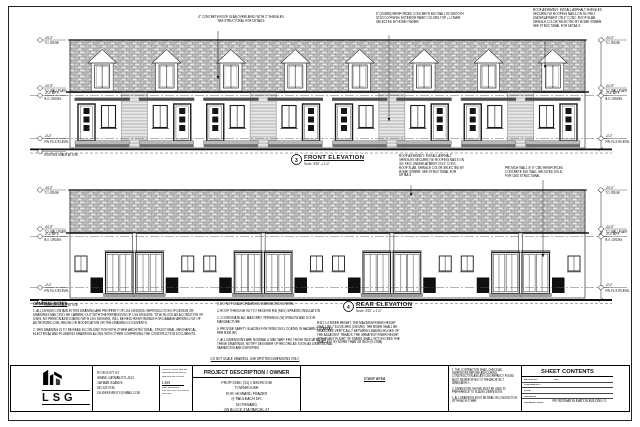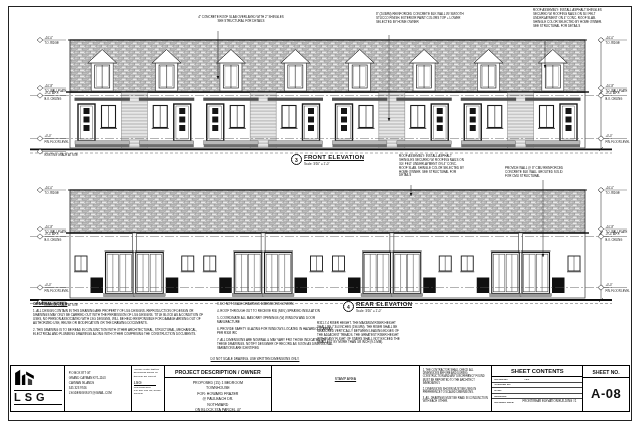--- a/index.html
+++ b/index.html
@@ -12,21 +12,21 @@
                font-size:5px;font-weight:bold;display:flex;align-items:center;justify-content:center;background:#fff;}
   .elev-title{position:absolute;font-size:6px;font-weight:bold;letter-spacing:.3px;
               border-bottom:0.8px solid #111;padding-bottom:0.5px;}
   .elev-scale{position:absolute;font-size:3px;color:#222;}
   .gn-head{position:absolute;font-size:4px;font-weight:bold;text-decoration:underline;}
   .gn-col{position:absolute;font-size:3px;line-height:1.35;}
   .gn-col div{margin-bottom:3px;}
   .footer-note{position:absolute;font-size:3px;text-decoration:underline;text-align:center;}
   
   .strip{position:absolute;left:10px;top:365px;width:620px;height:47px;border:1px solid #000;
-         display:flex;box-sizing:border-box;background:#fff;}
+         display:flex;box-sizing:border-box;background:#fff;padding-left:28px;}
   .tb{border-right:1px solid #000;box-sizing:border-box;position:relative;overflow:hidden;}
   .tb:last-child{border-right:none;}
   .logo-box{width:54px;padding:2px 2px 0 3px;}
   .logo-lsg{font-size:11px;font-weight:bold;letter-spacing:4px;line-height:1;margin-top:1px;
             border-top:0.7px solid #000;border-bottom:0.7px solid #000;padding:1px 0;}
   .addr-box{width:67px;padding:5px 0 0 4px;font-size:2.9px;line-height:1.75;}
   .cert-box{width:33px;padding:2px;font-size:2.5px;line-height:1.3;}
   .cert-sig{font-size:4px;font-style:italic;border-bottom:0.6px solid #000;width:22px;margin-top:2px;}
   .proj-box{width:108px;}
   .proj-head{font-size:5.2px;font-weight:bold;text-align:center;padding:2.5px 0;border-bottom:0.8px solid #000;}
@@ -511,18 +511,14 @@
       <div class="sc-row">
         <span class="sc-label">REVISION:</span>
         <span class="sc-val"></span>
       </div>
       <div class="sc-title-row">
         <span class="sc-title-label">DRAWING TITLE:</span>
         <span class="sc-title-val">FRONT/REAR ELEVATION BUILDING #1</span>
       </div>
     </div>
 
-    <div class="tb sn-box">
-      <div class="sn-head">SHEET NO.</div>
-      <div class="sn-val">A-08</div>
-    </div>
   </div>
 </div>
 
 </body></html>

